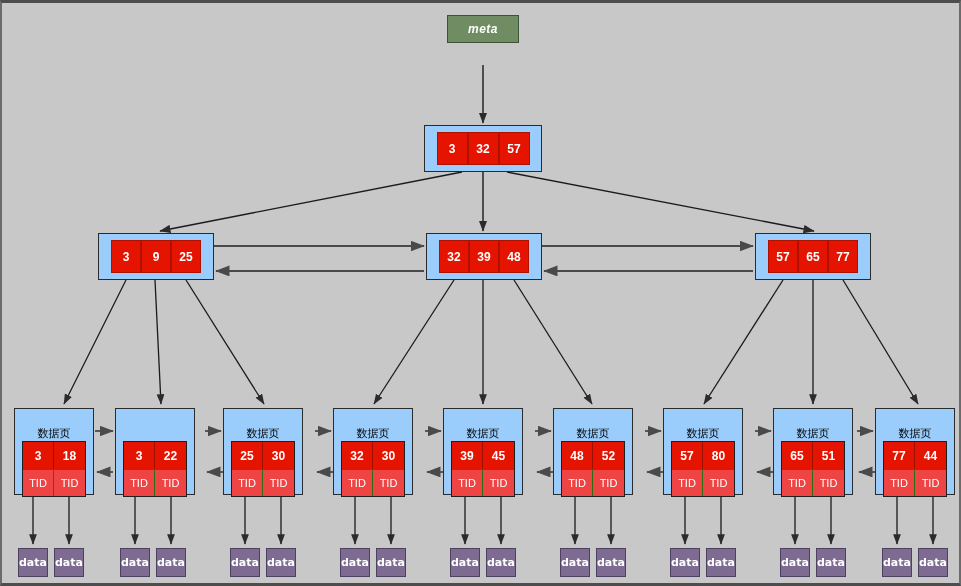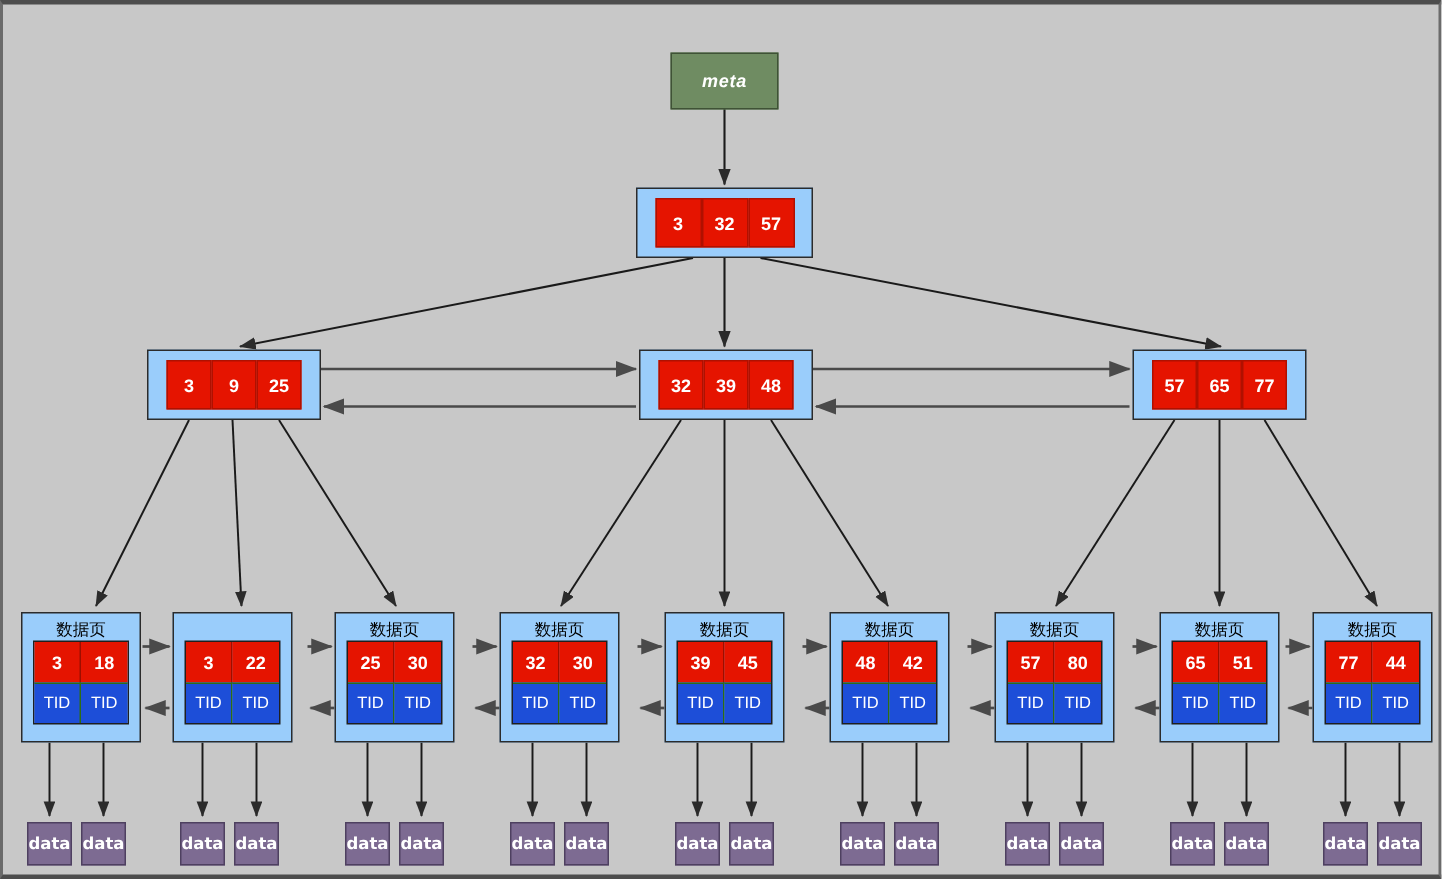--- a/index.html
+++ b/index.html
@@ -77,21 +77,21 @@
     display: flex;
     flex-direction: column;
     align-items: center;
     box-sizing: border-box;
   }
   .leaf-title {
     font-size: 11px;
     color: #000000;
     line-height: 15px;
     height: 15px;
-    margin-top: 3px;
+    margin-top: 17px;
     font-family: "DejaVu Sans", sans-serif;
     white-space: nowrap;
   }
   .leaf-title.empty {
     visibility: hidden;
   }
   .leaf-grid {
     display: flex;
     flex-direction: column;
     border: 1px solid #1f1f1f;
@@ -109,21 +109,21 @@
     font-weight: bold;
     display: flex;
     align-items: center;
     justify-content: center;
     box-sizing: border-box;
   }
   .leaf-key:last-child { border-right: none; }
   .leaf-tid {
     width: 31px;
     height: 27px;
-    background: #1d4ed8;
+    background: #ef4444;
     border-right: 1px solid #2f6d13;
     border-top: 1px solid #2f6d13;
     color: #ffffff;
     font-size: 11px;
     display: flex;
     align-items: center;
     justify-content: center;
     box-sizing: border-box;
   }
   .leaf-tid:last-child { border-right: none; }
@@ -221,21 +221,21 @@
         <line x1="609" y1="492" x2="609" y2="541" stroke="#1a1a1a" stroke-width="1.3" marker-end="url(#arrow)"></line>
         <line x1="683" y1="492" x2="683" y2="541" stroke="#1a1a1a" stroke-width="1.3" marker-end="url(#arrow)"></line>
         <line x1="719" y1="492" x2="719" y2="541" stroke="#1a1a1a" stroke-width="1.3" marker-end="url(#arrow)"></line>
         <line x1="793" y1="492" x2="793" y2="541" stroke="#1a1a1a" stroke-width="1.3" marker-end="url(#arrow)"></line>
         <line x1="829" y1="492" x2="829" y2="541" stroke="#1a1a1a" stroke-width="1.3" marker-end="url(#arrow)"></line>
         <line x1="895" y1="492" x2="895" y2="541" stroke="#1a1a1a" stroke-width="1.3" marker-end="url(#arrow)"></line>
         <line x1="931" y1="492" x2="931" y2="541" stroke="#1a1a1a" stroke-width="1.3" marker-end="url(#arrow)"></line>
       </g>
   </svg>
 
-  <div class="node meta-node" id="meta-node" style="left: 445px; top: 32px; width: 72px; height: 38px;">meta</div>
+  <div class="node meta-node" id="meta-node" style="left: 445px; top: 12px; width: 72px; height: 28px;">meta</div>
 
   <div class="node index-node" id="root-node" style="left: 422px; top: 122px; width: 118px; height: 47px;">
     <div class="key-row">
         <div class="key-cell" style="width: 31px; height: 33px;">3</div>
         <div class="key-cell" style="width: 31px; height: 33px;">32</div>
         <div class="key-cell" style="width: 31px; height: 33px;">57</div>
       </div>
   </div>
 
   <div id="internal-layer">
@@ -325,21 +325,21 @@
             <div class="leaf-tid">TID</div>
             <div class="leaf-tid">TID</div>
           </div>
         </div>
       </div>
       <div class="node leaf-node" style="left: 551px; top: 405px; width: 80px; height: 87px;">
         <div class="leaf-title">数据页</div>
         <div class="leaf-grid">
           <div class="leaf-keys">
             <div class="leaf-key">48</div>
-            <div class="leaf-key">42</div>
+            <div class="leaf-key">52</div>
           </div>
           <div class="leaf-tids">
             <div class="leaf-tid">TID</div>
             <div class="leaf-tid">TID</div>
           </div>
         </div>
       </div>
       <div class="node leaf-node" style="left: 661px; top: 405px; width: 80px; height: 87px;">
         <div class="leaf-title">数据页</div>
         <div class="leaf-grid">

